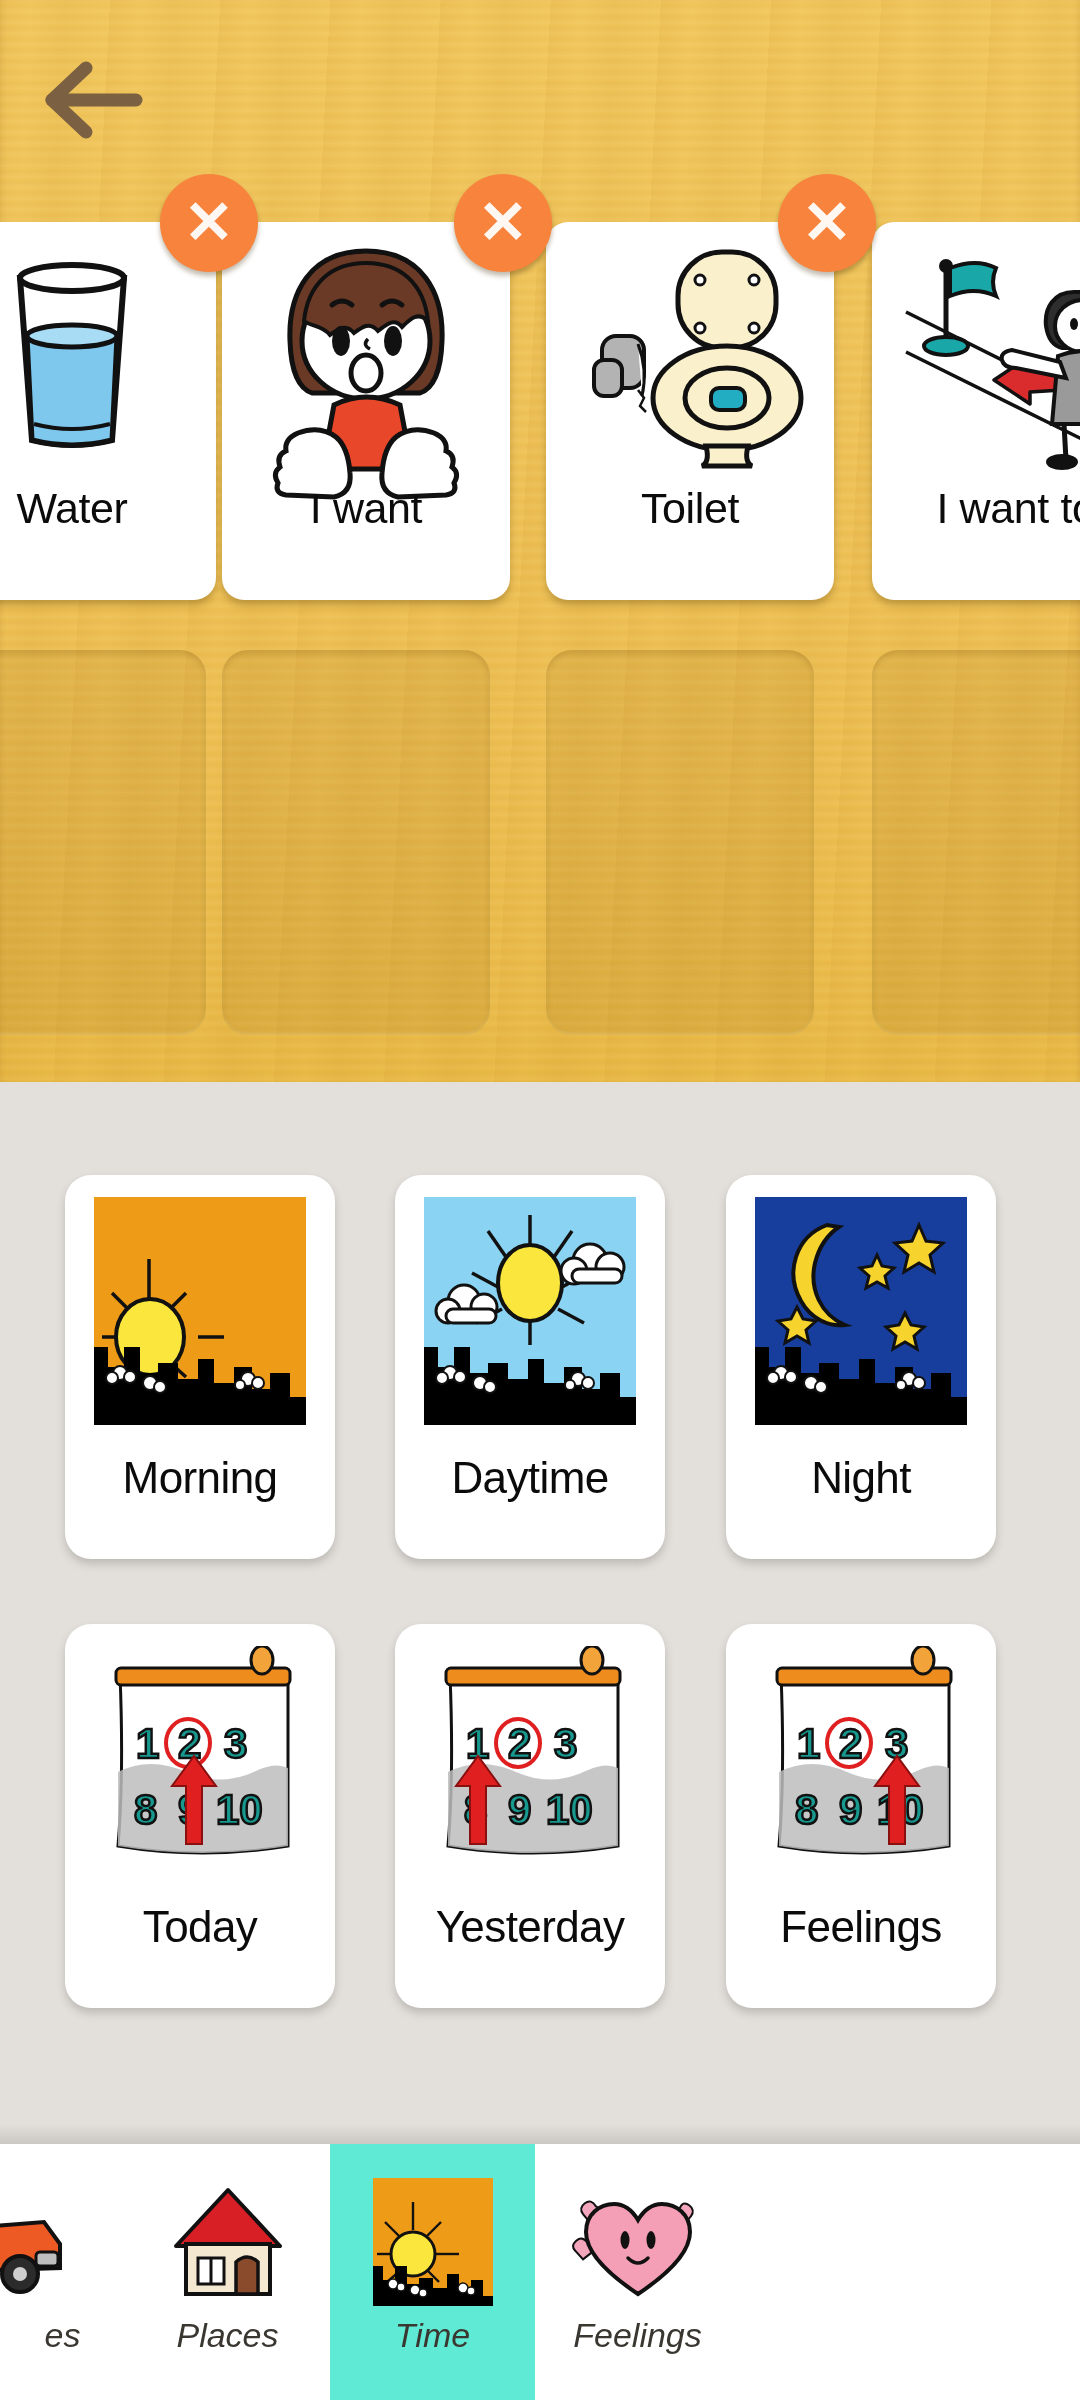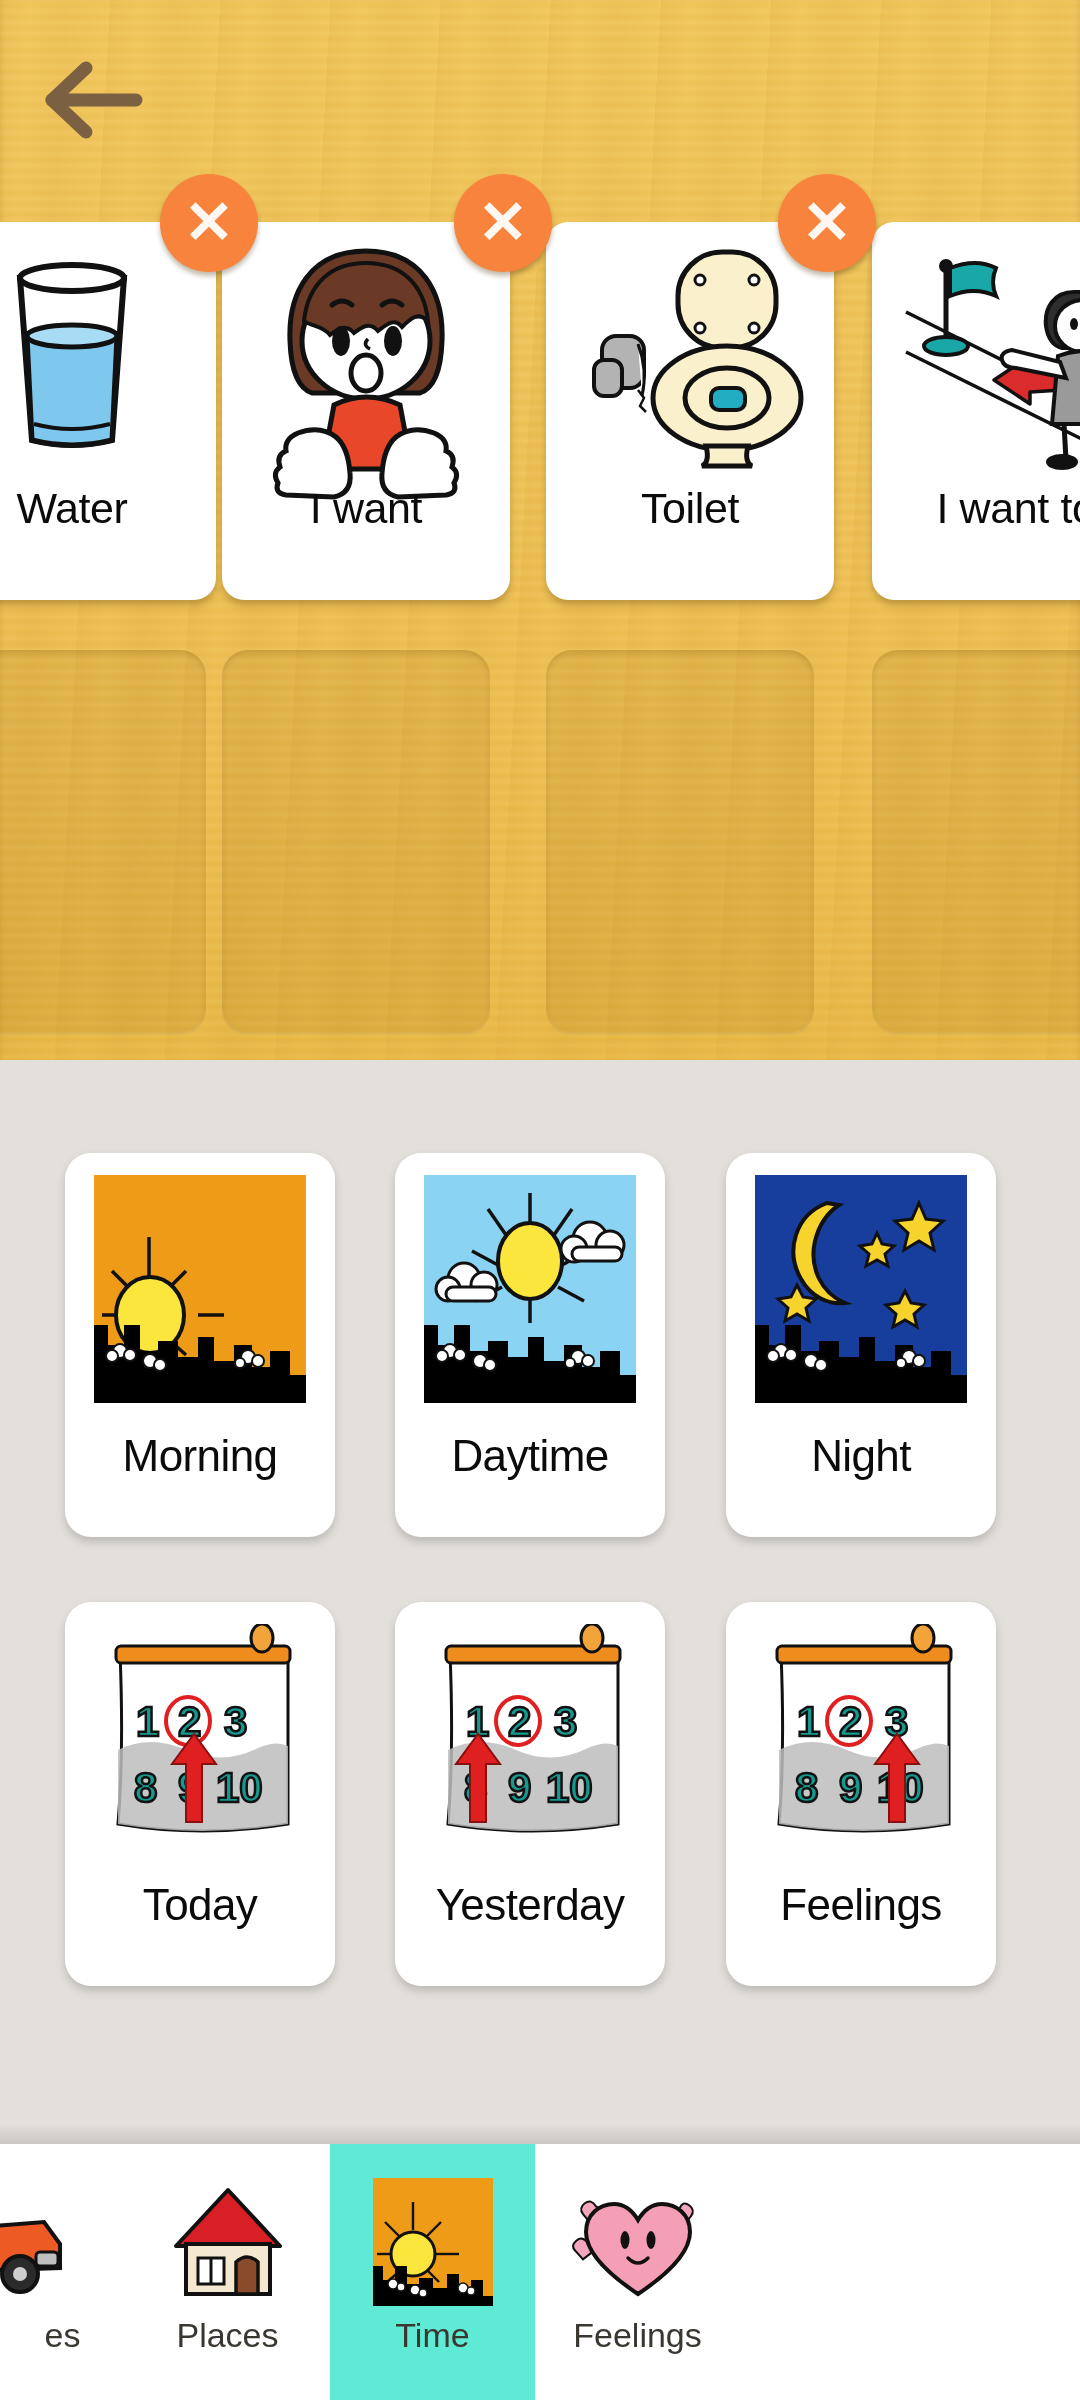--- a/index.html
+++ b/index.html
@@ -78,21 +78,21 @@
     position:absolute; top:0; width:268px; height:385px;
     border-radius:26px;
     background:linear-gradient(180deg, rgba(150,110,25,.12), rgba(150,110,25,.155));
     box-shadow: inset 0 3px 6px rgba(120,84,12,.25), inset 0 -2px 3px rgba(255,236,180,.22);
   }
   #slot-0{ left:-62px; } #slot-1{ left:222px; }
   #slot-2{ left:546px; } #slot-3{ left:872px; }
 
   
   .content{
-    position:absolute; left:0; top:1060px; width:1080px; height:1008px;
+    position:absolute; left:0; top:1082px; width:1080px; height:1008px;
     background:#E3E0DC;
   }
   .grid-row{ position:absolute; left:0; width:1080px; height:384px; }
   #row-0{ top:93px; }
   #row-1{ top:542px; }
 
   .tile{
     position:absolute; top:0; width:270px; height:384px;
     background:#FFFFFF; border-radius:26px;
     box-shadow:0 5px 8px rgba(90,85,78,.27);
@@ -105,21 +105,21 @@
   }
   .tile .tlbl{
     position:absolute; left:0; right:0; top:278px; text-align:center;
     font-size:44px; color:#0B0B0B; letter-spacing:-.6px; white-space:nowrap;
   }
   .tile.c0{ left:65px; } .tile.c1{ left:395px;padding-left:32px; } .tile.c2{ left:726px;padding-left:16px; }
 
   
   .navbar{
     position:absolute; left:0; top:2144px; width:1080px; height:256px;
-    background:#FFFFFF; display:flex;
+    background:#FFFFFF; display:flex;font-style:italic;
   }
   .navtop-shadow{
     position:absolute; left:0; top:2124px; width:1080px; height:22px;
     background:linear-gradient(180deg,rgba(227,224,220,0) 0%, rgba(150,145,138,.35) 100%);
   }
   .navitem{
     position:relative; height:256px;
     display:flex; flex-direction:column; align-items:center; justify-content:flex-start;
     padding-top:28px; cursor:pointer;
   }

